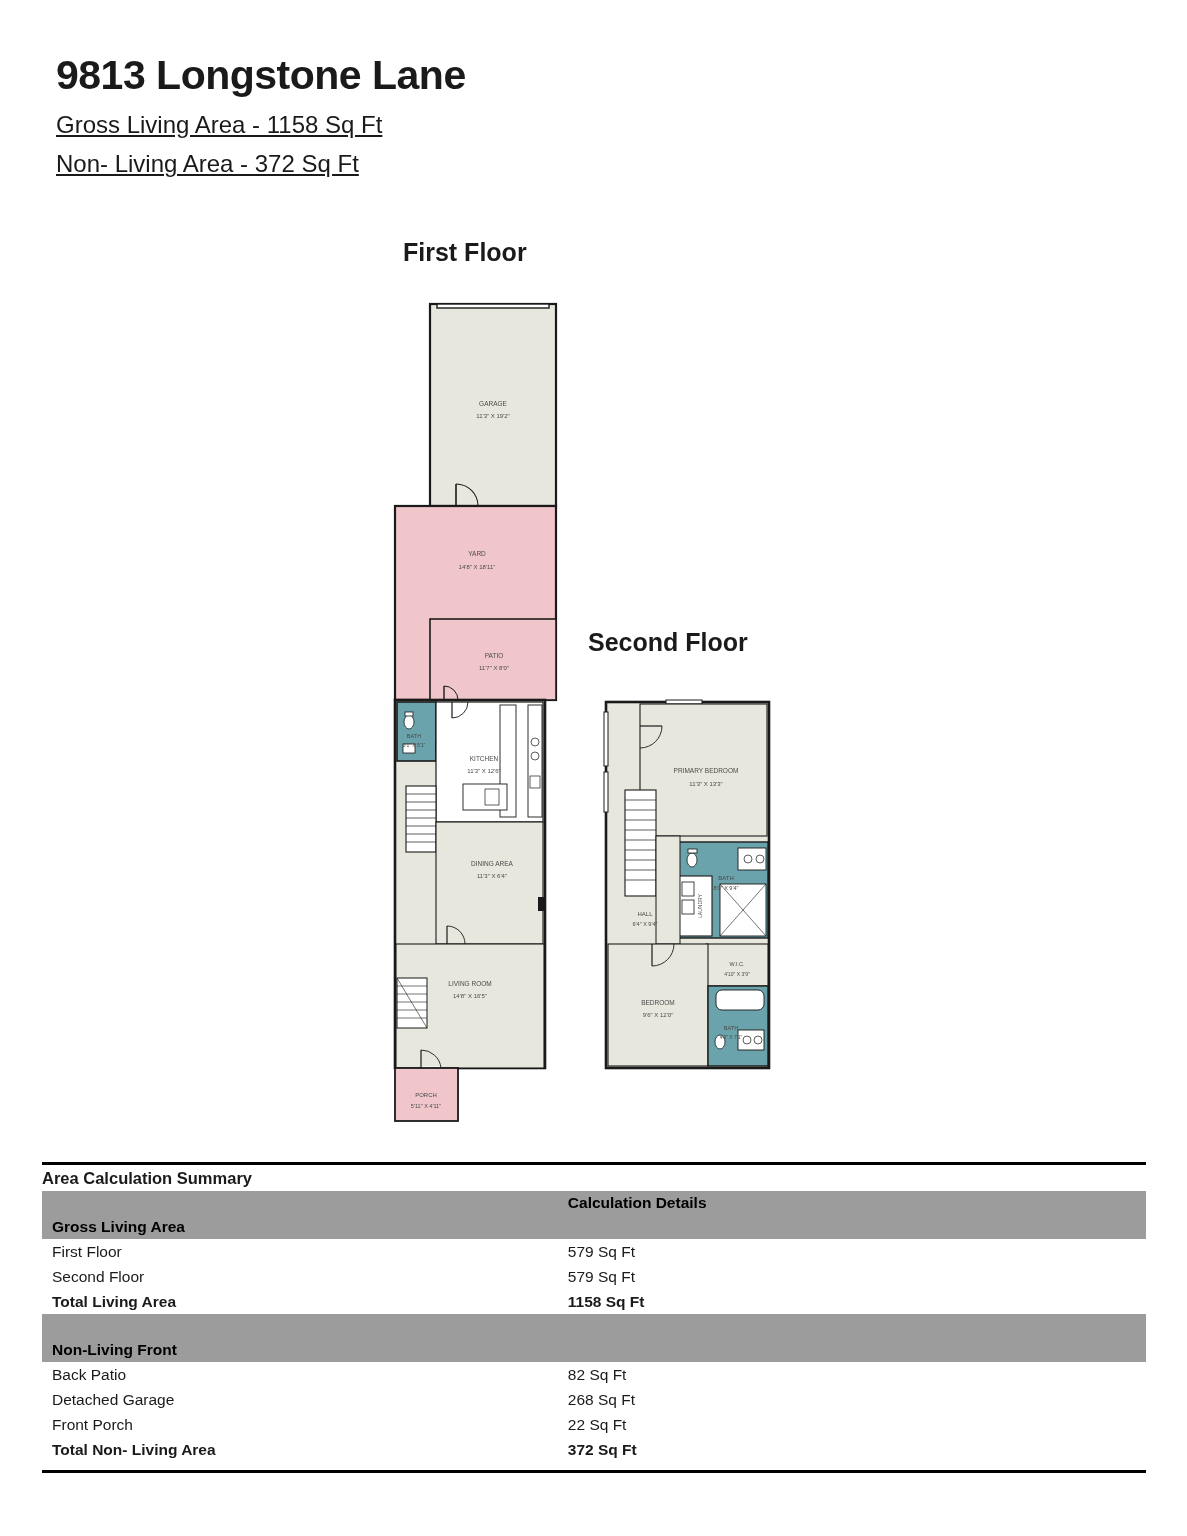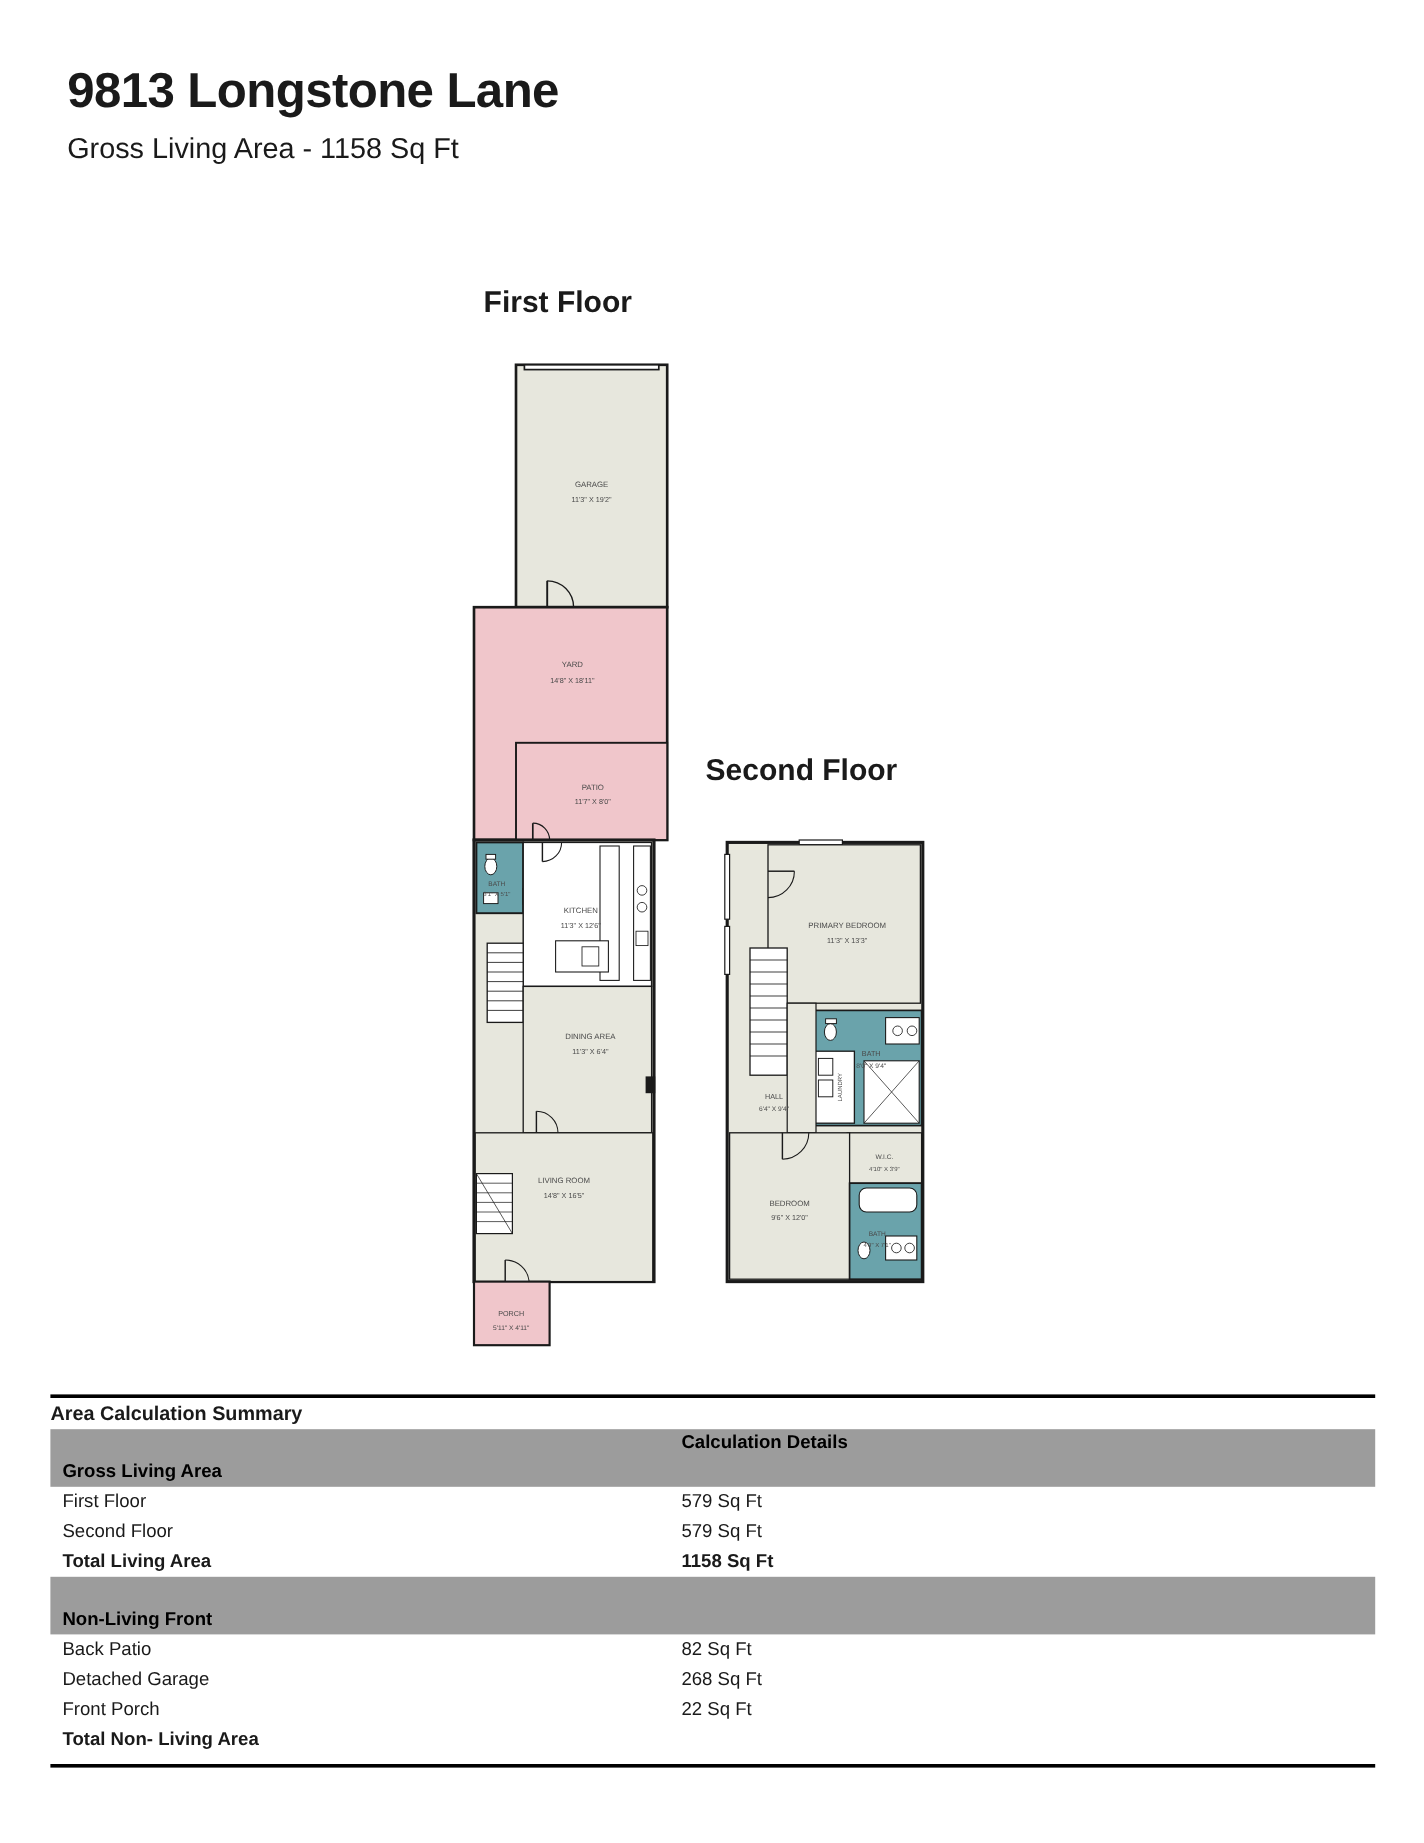--- a/index.html
+++ b/index.html
@@ -32,20 +32,21 @@
     font-weight: bold;
     letter-spacing: -0.5px;
     margin: 0 0 10px 0;
     line-height: 1.15;
   }
   .subline {
     font-size: 24px;
     margin: 0 0 8px 0;
     line-height: 1.3;
     font-weight: normal;
+    text-decoration: underline;
   }
 
   
   .floor-label {
     position: absolute;
     font-size: 25px;
     font-weight: bold;
   }
   #first-floor-label { left: 403px; top: 238px; }
   #second-floor-label { left: 588px; top: 628px; }
@@ -105,20 +106,21 @@
   .rm-d { font-size: 6px; }
 </style>
 </head>
 <body>
 
 <div class="page">
 
   <div class="header">
     <h1 class="title">9813 Longstone Lane</h1>
     <p class="subline">Gross Living Area - 1158 Sq Ft</p>
+    <p class="subline">Non- Living Area - 372 Sq Ft</p>
   </div>
 
   <div class="floor-label" id="first-floor-label">First Floor</div>
   <div class="floor-label" id="second-floor-label">Second Floor</div>
 
   <svg class="plan" viewBox="0 0 1187 1160">
 
     <g>
 
       <g>
@@ -357,18 +359,19 @@
     <div class="row">
       <div class="c1">Detached Garage</div>
       <div class="c2">268 Sq Ft</div>
     </div>
     <div class="row">
       <div class="c1">Front Porch</div>
       <div class="c2">22 Sq Ft</div>
     </div>
     <div class="row total">
       <div class="c1">Total Non- Living Area</div>
+      <div class="c2">372 Sq Ft</div>
     </div>
 
     <div class="rule-bottom"></div>
   </div>
 
 </div>
 
 </body></html>

